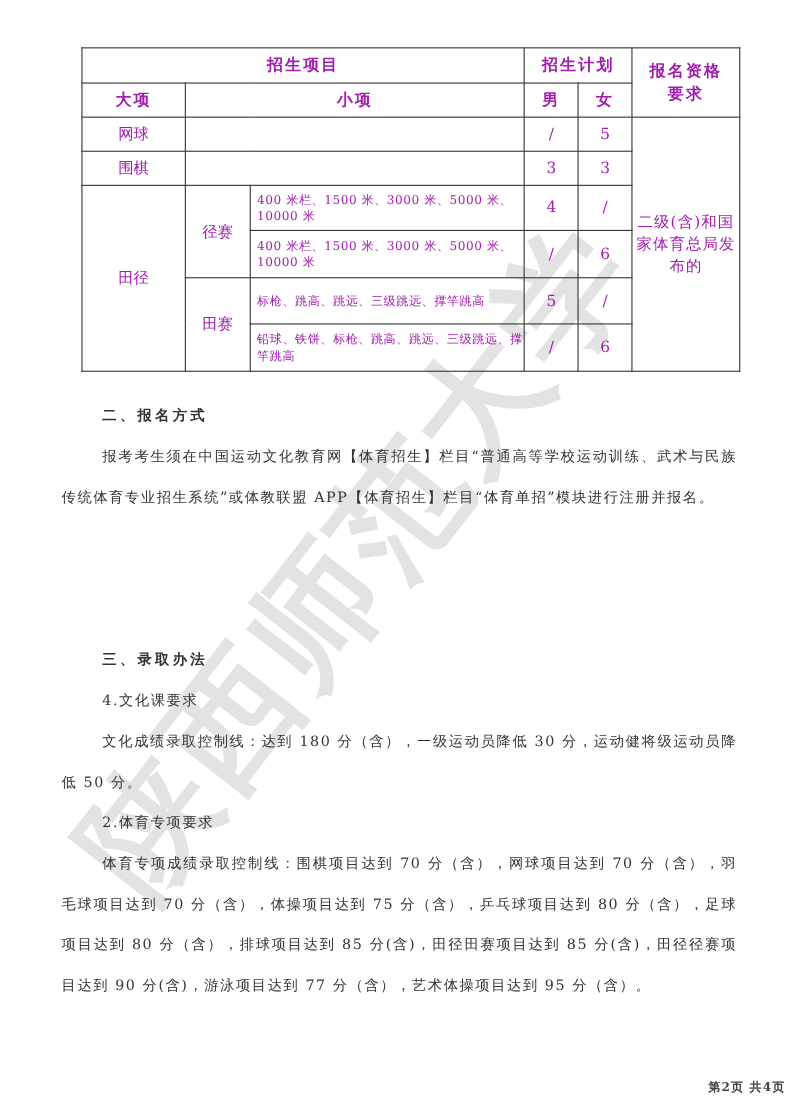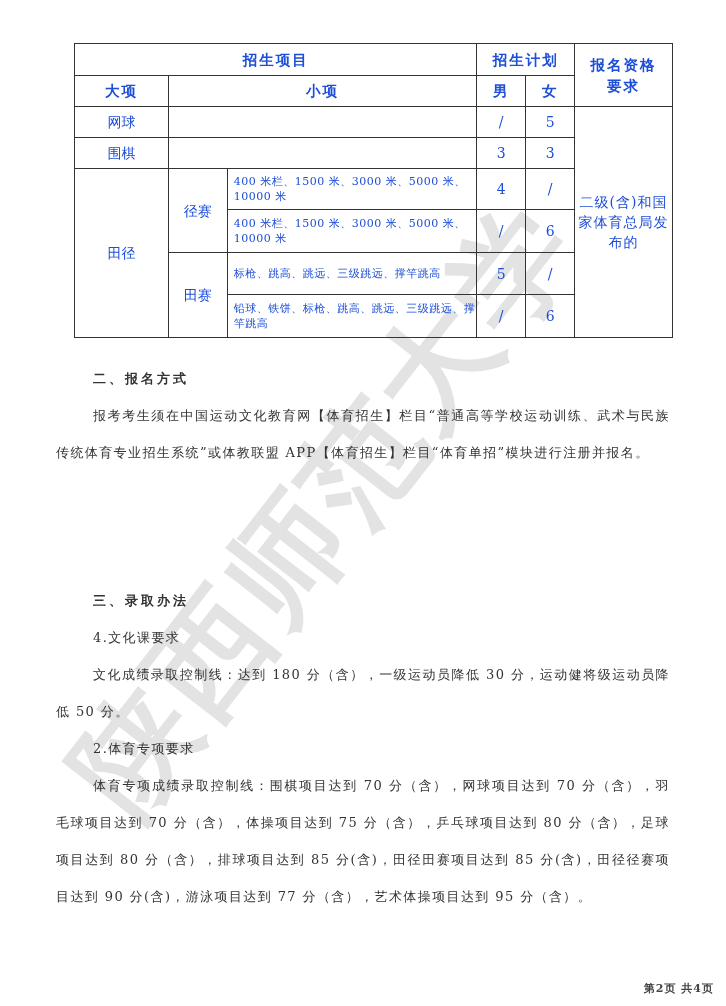--- a/index.html
+++ b/index.html
@@ -19,21 +19,21 @@
   }
   .page { position: absolute; left: 0; top: 0; width: 726px; height: 1006px; z-index: 1; }
 
   table.enroll {
     position: absolute; left: 74px; top: 43px;
     border-collapse: collapse; width: 599px;
     font-size: 14px;
   }
   table.enroll td {
     border: 1.3px solid #333; text-align: center; vertical-align: middle;
-    padding: 0; line-height: 16px; color: #1d4ed8; margin-left: 36px;
+    padding: 0; line-height: 16px; color: #a21caf; margin-left: 36px;
   }
   table.enroll td.hdr { font-weight: bold; font-size: 14.5px; letter-spacing: 2px; }
   table.enroll td.sub { text-align: left; padding-left: 6px; font-size: 11px; letter-spacing: 0.5px; line-height: 15px; }
   table.enroll td.req { font-size: 14px; line-height: 20px; letter-spacing: 1px; padding: 0 3px; }
 
   .para {
     position: absolute; left: 56px; width: 614px;
     font-size: 13px; line-height: 37px; letter-spacing: 1.4px;
     color: #333; text-align: justify;
   }

